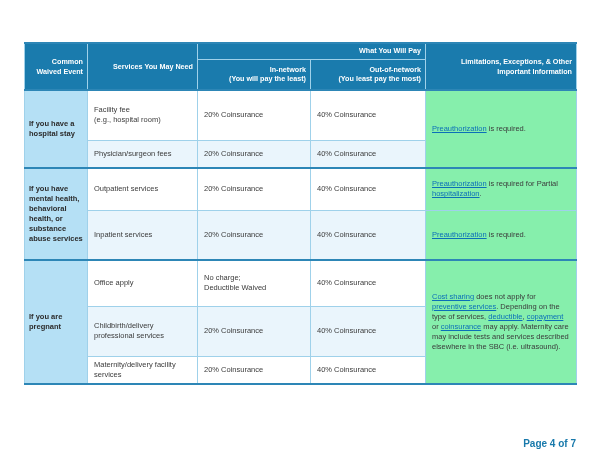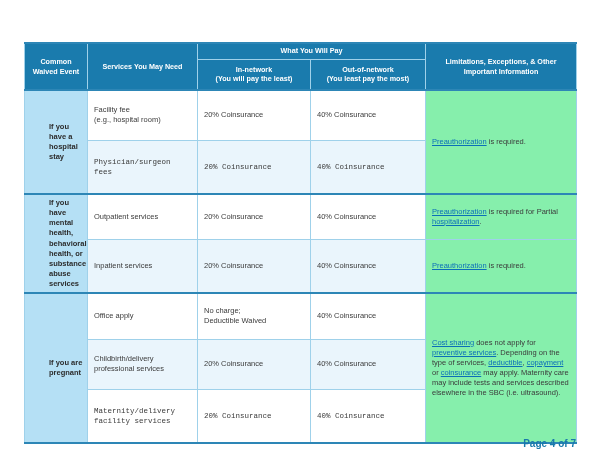--- a/index.html
+++ b/index.html
@@ -31,43 +31,43 @@
     line-height: 1.35;
     vertical-align: middle;
     color: #3B3B3B;
     padding: 3px 6px;
   }
   th.hc {
     background: #1A7BAD;
     color: #ffffff;
     font-weight: bold;
     font-size: 7.2px;
-    text-align: center;
+    text-align: right;
     padding: 2px 4px;
   }
   tr.hrowA { height: 16px; }
   tr.hrowB { height: 31px; }
   th.sub, td.pre { white-space: pre-line; }
   td.event-cell {
     background: #B5E0F5;
     font-weight: bold;
     font-size: 7.5px;
     color: #2b2b2b;
-    padding-left: 24px;
+    padding-left: 4px;
     padding-right: 4px;
   }
   td.lim { background: #86efac; }
   tr.alt td.svc, tr.alt td.val { background: #EAF5FC; }
   tr.plain td.svc, tr.plain td.val { background: #ffffff; }
   
   tr.sec-start td { border-top: 2px solid #2D86B6; }
   tr.hrowB th, th.span2 { border-bottom: 2px solid #2D86B6; }
   
   tr.h50 { height: 50px; }
-  tr.h45 { height: 54px; font-family: Liberation Mono, monospace; }
+  tr.h45 { height: 28px; }
   tr.h54 { height: 42px; }
   tr.h46 { height: 46px; }
   a.doc-link {
     color: #0B6FB8;
     text-decoration: underline;
     cursor: pointer;
   }
   .footer-pagenum {
     position: absolute;
     right: 24px; top: 438px;

